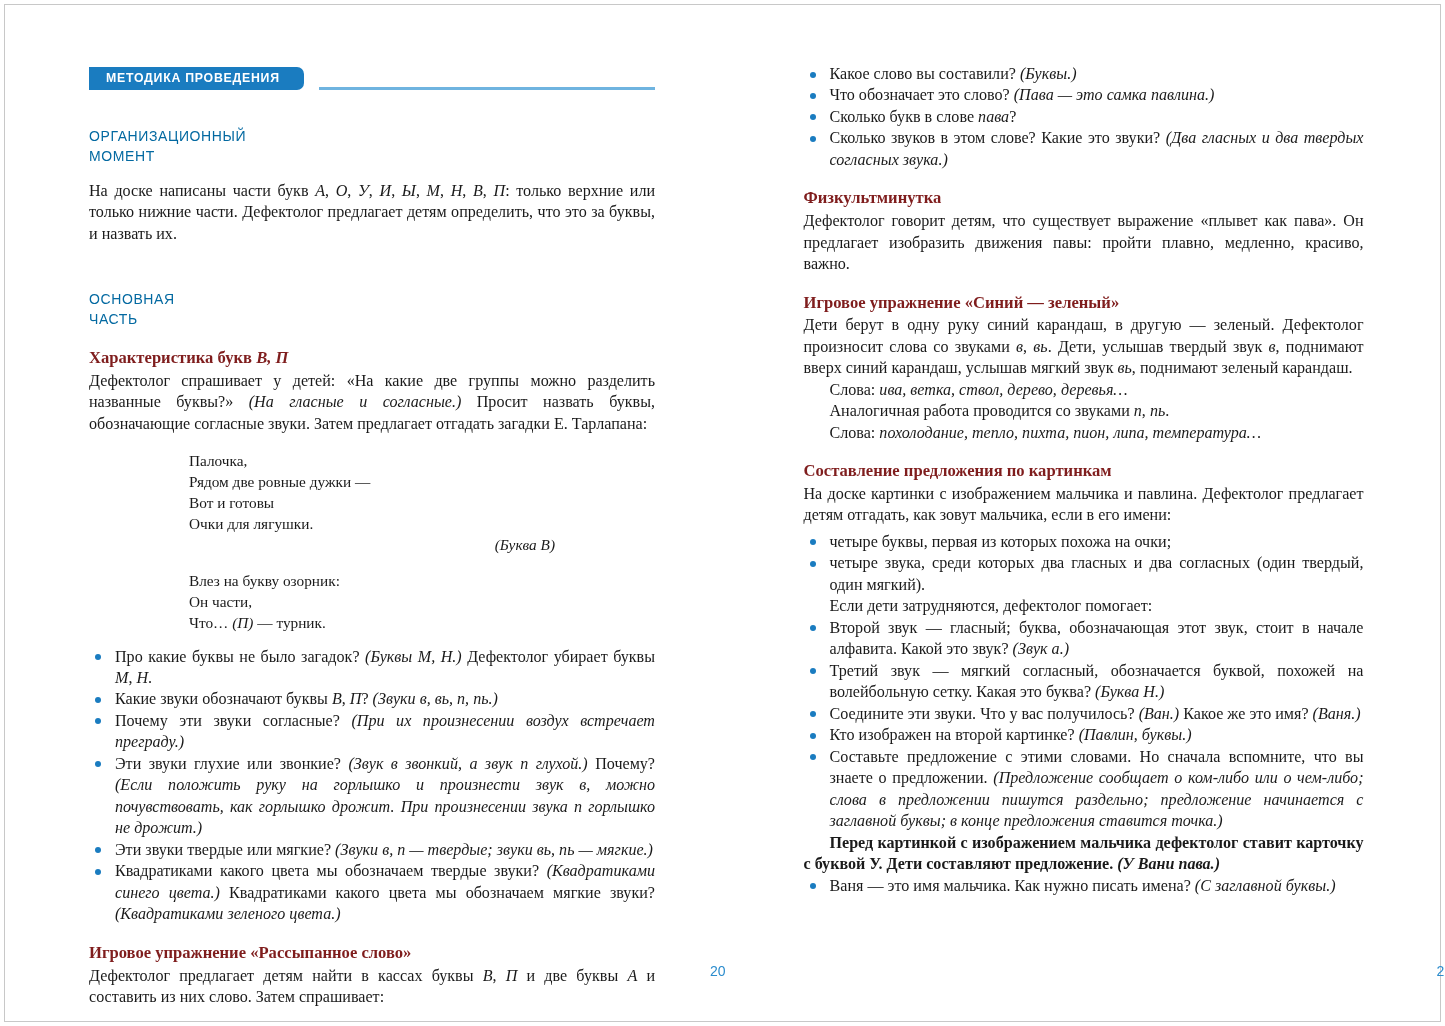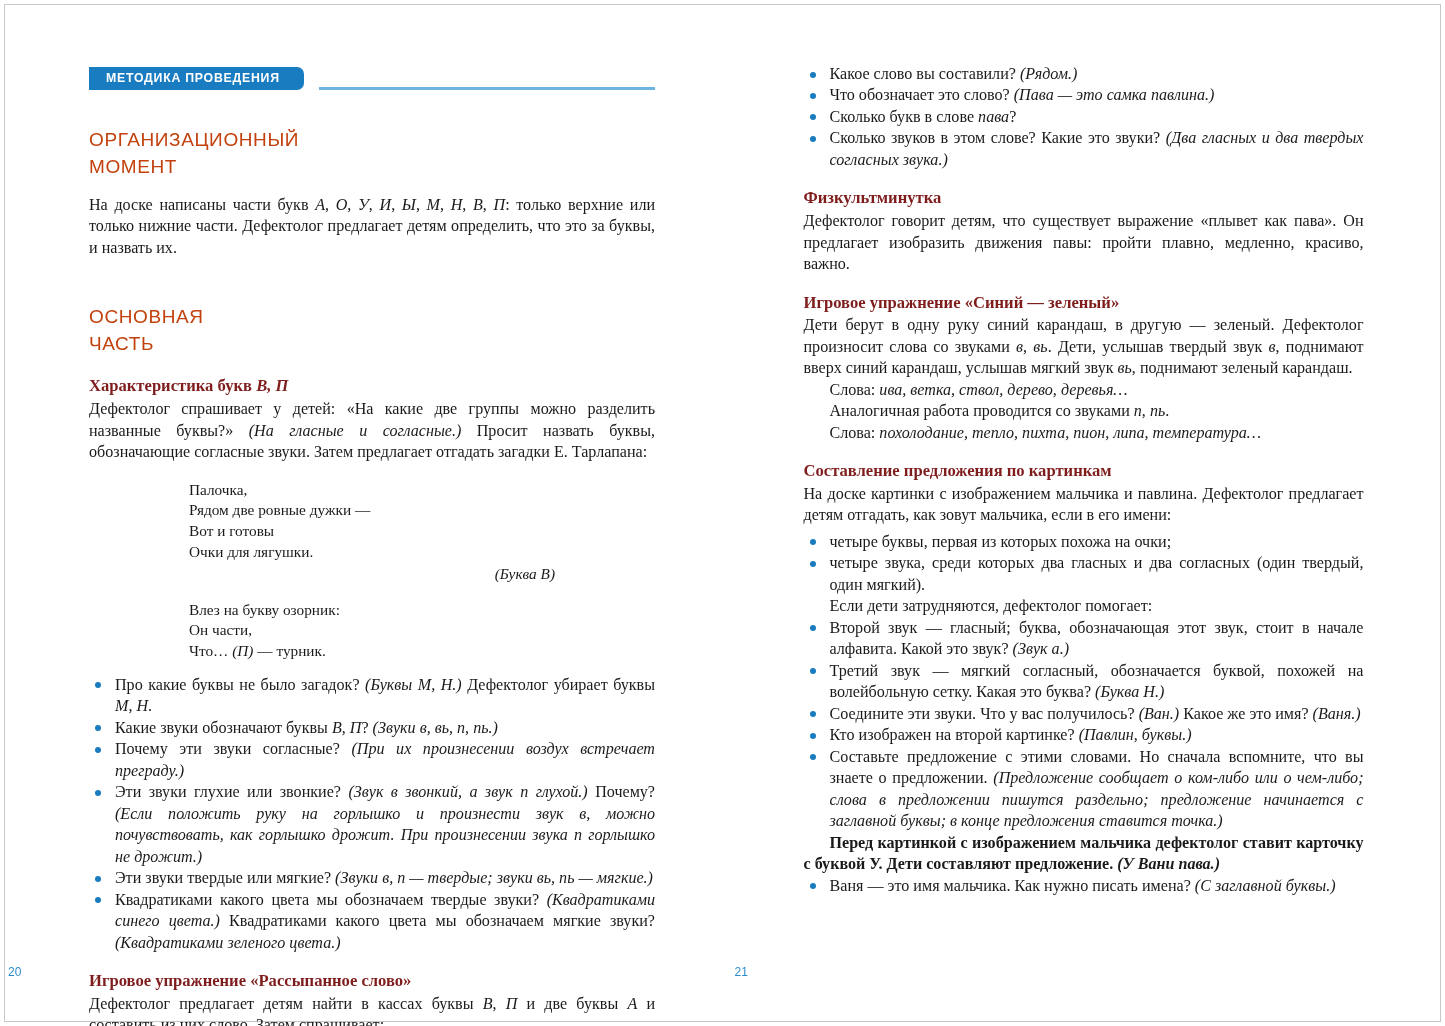--- a/index.html
+++ b/index.html
@@ -71,25 +71,25 @@
     left: 230px;
     right: 0;
     top: 24px;
     height: 2.5px;
     background: #6fb4e0;
   }
 
   
   .kicker {
     font-family: "Liberation Sans", sans-serif;
-    font-size: 19px;
+    font-size: 14px;
     font-weight: normal;
     letter-spacing: 0.6px;
     line-height: 1.42;
-    color: #c2410c;
+    color: #0369a1;
     margin: 0 0 13px 0;
   }
   .kicker .l2 { display: block; }
   .kicker-gap { margin-top: 46px; }
 
   
   .subhead {
     font-family: "Liberation Serif", serif;
     font-weight: bold;
     font-size: 16.6px;
@@ -159,23 +159,23 @@
     font-size: 16.1px;
     line-height: 1.335;
     padding-left: 26px;
   }
 
   
   .folio {
     position: absolute;
     bottom: 42px;
     width: 100%;
-    text-align: left;
+    text-align: right;
     font-family: "Liberation Sans", sans-serif;
-    font-size: 12px;
+    font-size: 14px;
     color: #2b8ccd;
   }
   .page-left  .folio { left: 3px; }
   .page-right .folio { left: 12px; }
 </style>
 </head>
 <body>
 
 <div class="spread">
 
@@ -232,21 +232,21 @@
 
     </div>
 
     <div class="folio">20</div>
   </div>
 
   <div class="page page-right">
     <div class="col">
 
       <ul class="blist" style="margin-top:0">
-        <li>Какое слово вы составили? <i>(Рядом.)</i></li>
+        <li>Какое слово вы составили? <i>(Буквы.)</i></li>
         <li>Что обозначает это слово? <i>(Пава — это самка павлина.)</i></li>
         <li>Сколько букв в слове <i>пава</i>?</li>
         <li>Сколько звуков в этом слове? Какие это звуки? <i>(Два гласных и два твердых согласных звука.)</i></li>
       </ul>
 
       <div class="subhead">Физкультминутка</div>
       <p class="body">Дефектолог говорит детям, что существует выражение «плывет как пава». Он предлагает изобразить движения павы: пройти плавно, медленно, красиво, важно.</p>
 
       <div class="subhead">Игровое упражнение «Синий — зеленый»</div>
       <p class="body">Дети берут в одну руку синий карандаш, в другую — зеленый. Дефектолог произносит слова со звуками <i>в</i>, <i>вь</i>. Дети, услышав твердый звук <i>в</i>, поднимают вверх синий карандаш, услышав мягкий звук <i>вь</i>, поднимают зеленый карандаш.</p>

